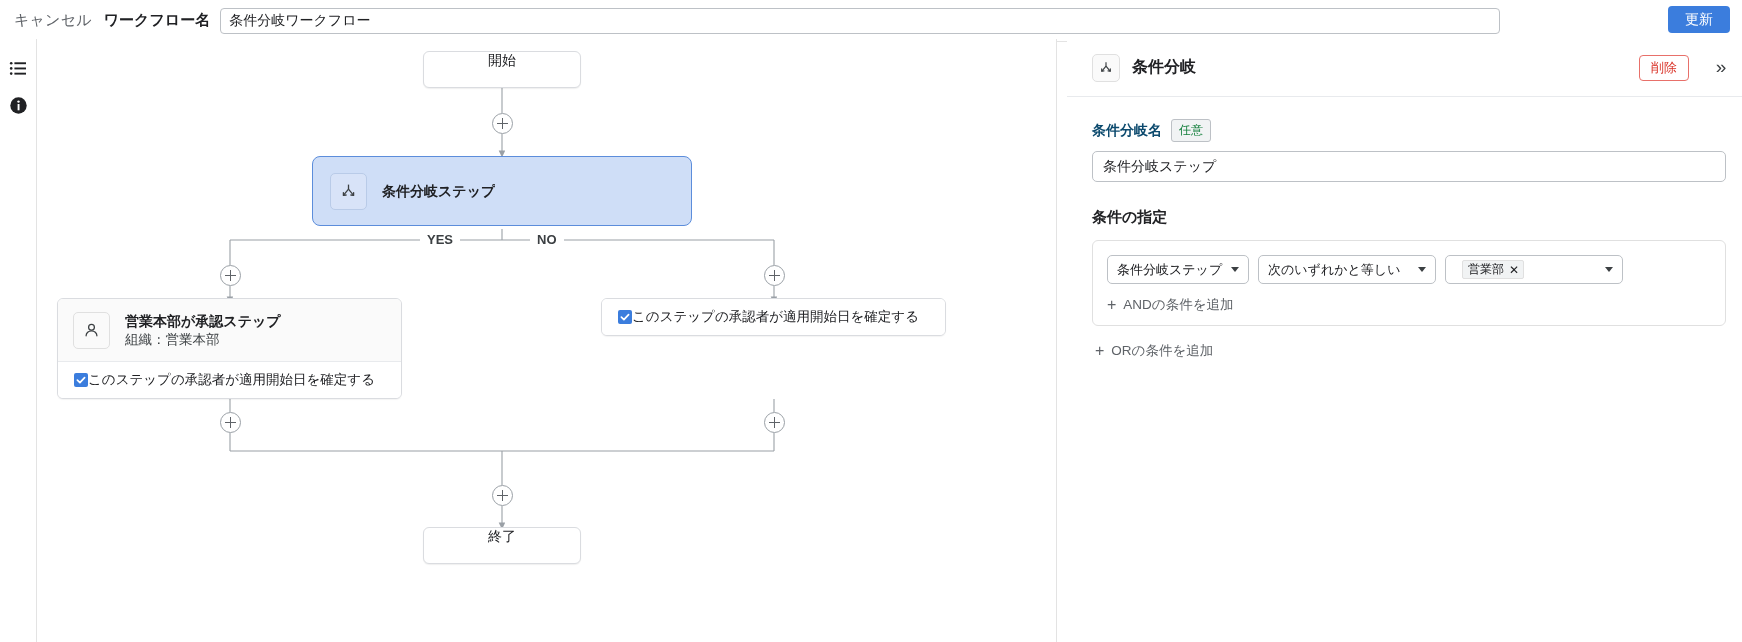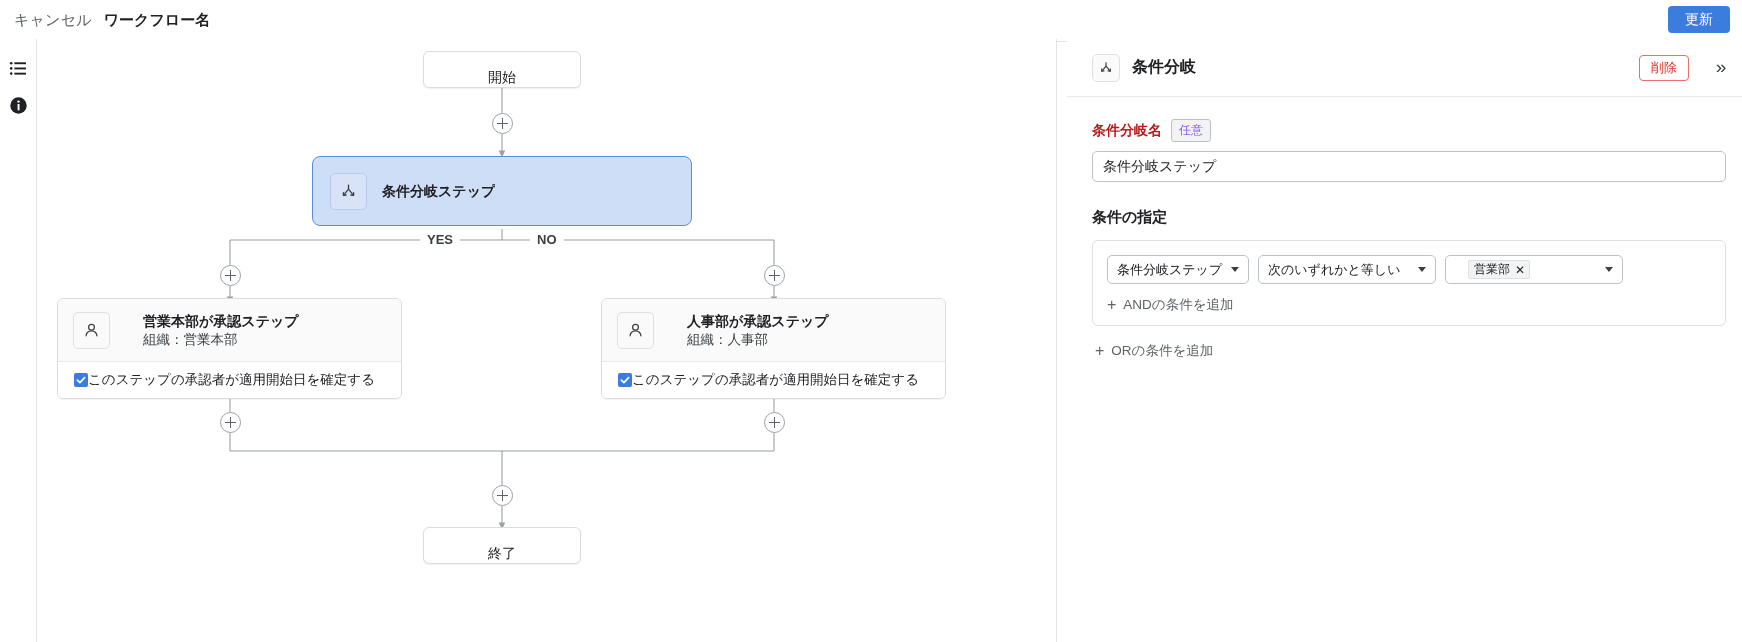--- a/index.html
+++ b/index.html
@@ -81,21 +81,21 @@
   }
   #canvas-svg { position: absolute; left: 0; top: 0; }
 
   .node { position: absolute; }
 
   .terminal-node {
     width: 158px; height: 37px;
     border: 1px solid #dadce0;
     border-radius: 6px;
     background: #ffffff;
-    display: flex; align-items: flex-end; justify-content: center;
+    display: flex; align-items: flex-start; justify-content: center;
     font-size: 14px; color: #202124;
     cursor: pointer;
     box-shadow: 0 1px 1px rgba(60,64,67,.08);
   }
 
   .branch-node {
     width: 380px; height: 70px;
     border: 1px solid #5c8ddb;
     border-radius: 8px;
     background: #cfdef7;
@@ -137,21 +137,21 @@
     border-bottom: 1px solid #e8eaed;
   }
   .approval-head .icon-box {
     width: 37px; height: 37px;
     margin-left: 15px;
     border: 1px solid #e0e0e0;
     border-radius: 5px;
     background: #fafafa;
     display: flex; align-items: center; justify-content: center;
   }
-  .approval-head .txt { margin-left: 33px; }
+  .approval-head .txt { margin-left: 15px; }
   .approval-head .title {
     font-size: 14px; font-weight: bold; color: #202124; line-height: 18px;
   }
   .approval-head .subtitle {
     font-size: 13.5px; color: #3c4043; line-height: 19px;
   }
   .approval-foot {
     height: 36px;
     background: #ffffff;
     display: flex; align-items: center;
@@ -231,28 +231,28 @@
     position: absolute; right: 18px; top: 15px;
     width: 24px; height: 26px;
     display: flex; align-items: center; justify-content: center;
     color: #3c4043; font-size: 19px; cursor: pointer;
   }
 
   #panel-body { padding: 22px 25px 0 25px; }
 
   .field-label-row { display: flex; align-items: center; }
   .field-label {
-    font-size: 14px; font-weight: bold; color: #b91c1c;
+    font-size: 14px; font-weight: bold; color: #0c4a6e;
   }
   .badge-optional {
     margin-left: 9px;
     border: 1px solid #bdc1c6;
     border-radius: 3px;
     background: #f1f3f4;
-    color: #8b5cf6;
+    color: #15803d;
     font-size: 12px;
     padding: 2px 7px;
   }
   #branch-name-input {
     margin-top: 9px;
     width: 634px; height: 31px;
     border: 1px solid #bdc1c6;
     border-radius: 5px;
     padding: 0 10px;
     font-size: 14px;
@@ -290,21 +290,21 @@
   }
   .select-box .caret {
     margin-left: auto;
     width: 0; height: 0;
     border-left: 4.5px solid transparent;
     border-right: 4.5px solid transparent;
     border-top: 5px solid #3c4043;
   }
   #sel-field  { width: 142px; }
   #sel-oper   { width: 178px; margin-left: 9px; }
-  #sel-value  { width: 178px; margin-left: 9px; padding-left: 22px; }
+  #sel-value  { width: 178px; margin-left: 9px; padding-left: 16px; }
 
   .chip {
     display: inline-flex; align-items: center;
     height: 19px;
     background: #f1f3f4;
     border: 1px solid #e0e0e0;
     border-radius: 2px;
     padding: 0 4px 0 5px;
     font-size: 12px; color: #202124;
   }
@@ -323,20 +323,21 @@
     font-size: 16px; margin-right: 7px; color: #5f6368; line-height: 1;
   }
   #or-add-link { margin-top: 16px; margin-left: 3px; }
 </style>
 </head>
 <body>
 
 <div id="topbar">
   <span id="cancel-link">キャンセル</span>
   <span id="wf-label">ワークフロー名</span>
+  <input id="wf-name-input" type="text" value="条件分岐ワークフロー" style="">
   <button id="update-button">更新</button>
 </div>
 
 <div id="left-rail">
   <span class="rail-icon" id="rail-list-icon">
     <svg width="19" height="19" viewBox="0 0 19 19">
       <circle cx="2.2" cy="4.2" r="1.3" fill="#202124"></circle>
       <rect x="5.4" y="3.3" width="11.6" height="1.9" fill="#202124"></rect>
       <circle cx="2.2" cy="9.4" r="1.3" fill="#202124"></circle>
       <rect x="5.4" y="8.5" width="11.6" height="1.9" fill="#202124"></rect>
@@ -435,32 +436,20 @@
       <span class="cb">
         <svg width="10" height="10" viewBox="0 0 10 10">
             <path d="M1.4,5.2 L3.9,7.6 L8.6,2.6" stroke="#ffffff" stroke-width="1.7" fill="none" stroke-linecap="round" stroke-linejoin="round"></path>
           </svg>
       </span>
       <span class="cb-label">このステップの承認者が適用開始日を確定する</span>
     </div>
   </div>
 
   <div class="node approval-node" style="left:564px; top:259px;">
-    <div class="approval-head">
-      <div class="icon-box">
-        <svg width="19" height="19" viewBox="0 0 19 19" fill="none" stroke="#3c4043" stroke-width="1.25">
-          <circle cx="9.5" cy="6.3" r="2.9"></circle>
-          <path d="M4.1,14.8 a5.4,5.0 0 0 1 10.8,0" stroke-linecap="round"></path>
-        </svg>
-      </div>
-      <div class="txt">
-        <div class="title">人事部が承認ステップ</div>
-        <div class="subtitle">組織：人事部</div>
-      </div>
-    </div>
     <div class="approval-foot">
       <span class="cb">
         <svg width="10" height="10" viewBox="0 0 10 10">
             <path d="M1.4,5.2 L3.9,7.6 L8.6,2.6" stroke="#ffffff" stroke-width="1.7" fill="none" stroke-linecap="round" stroke-linejoin="round"></path>
           </svg>
       </span>
       <span class="cb-label">このステップの承認者が適用開始日を確定する</span>
     </div>
   </div>
 

